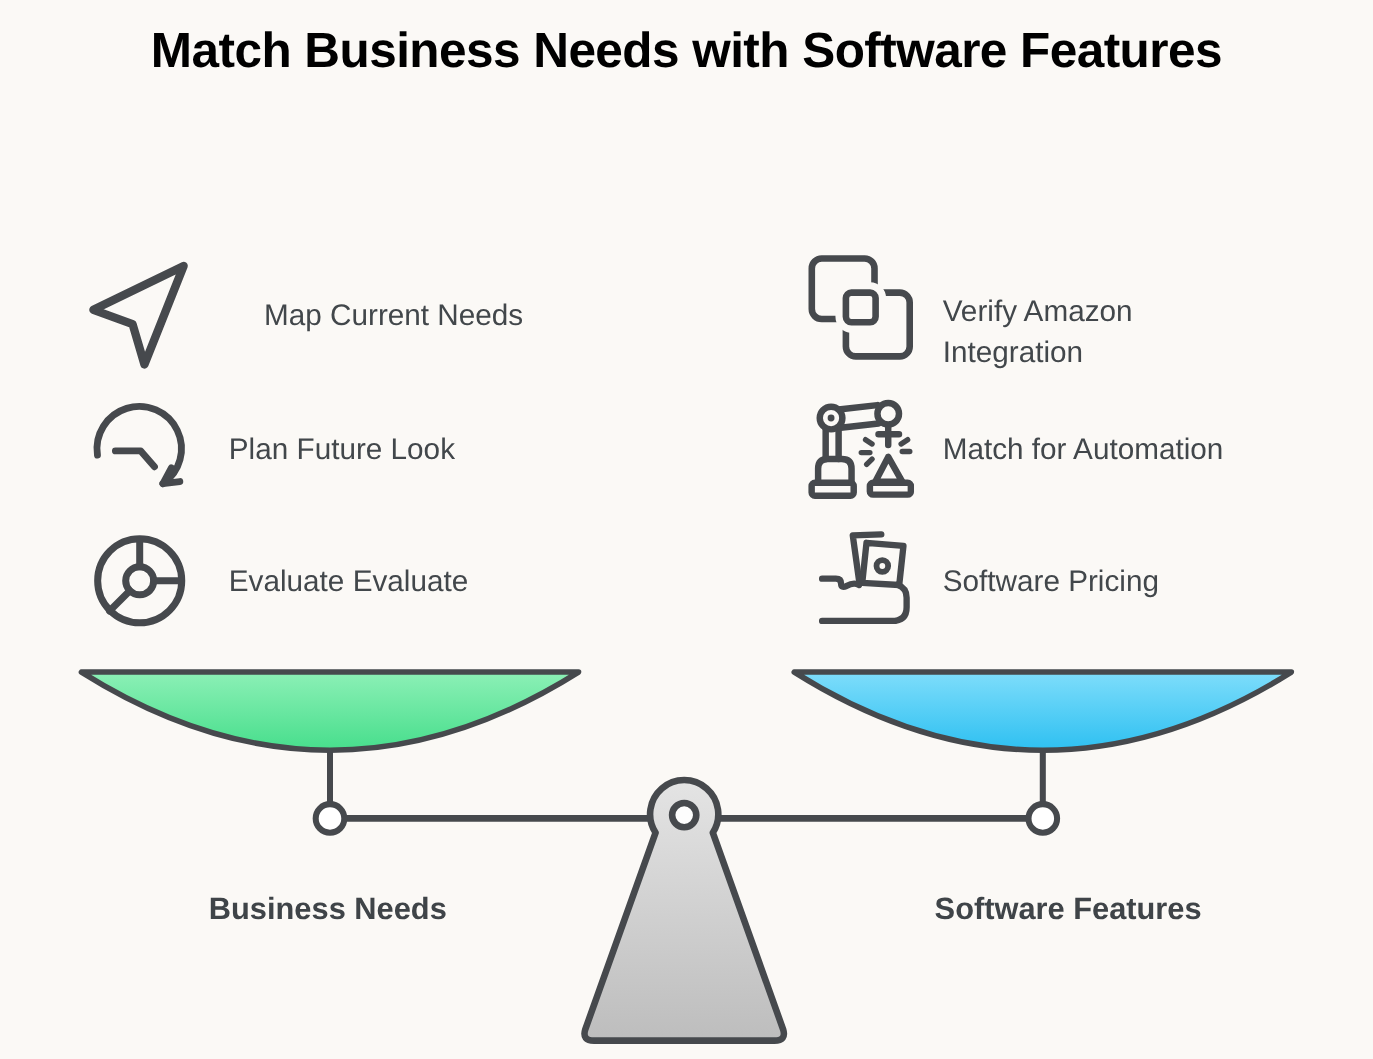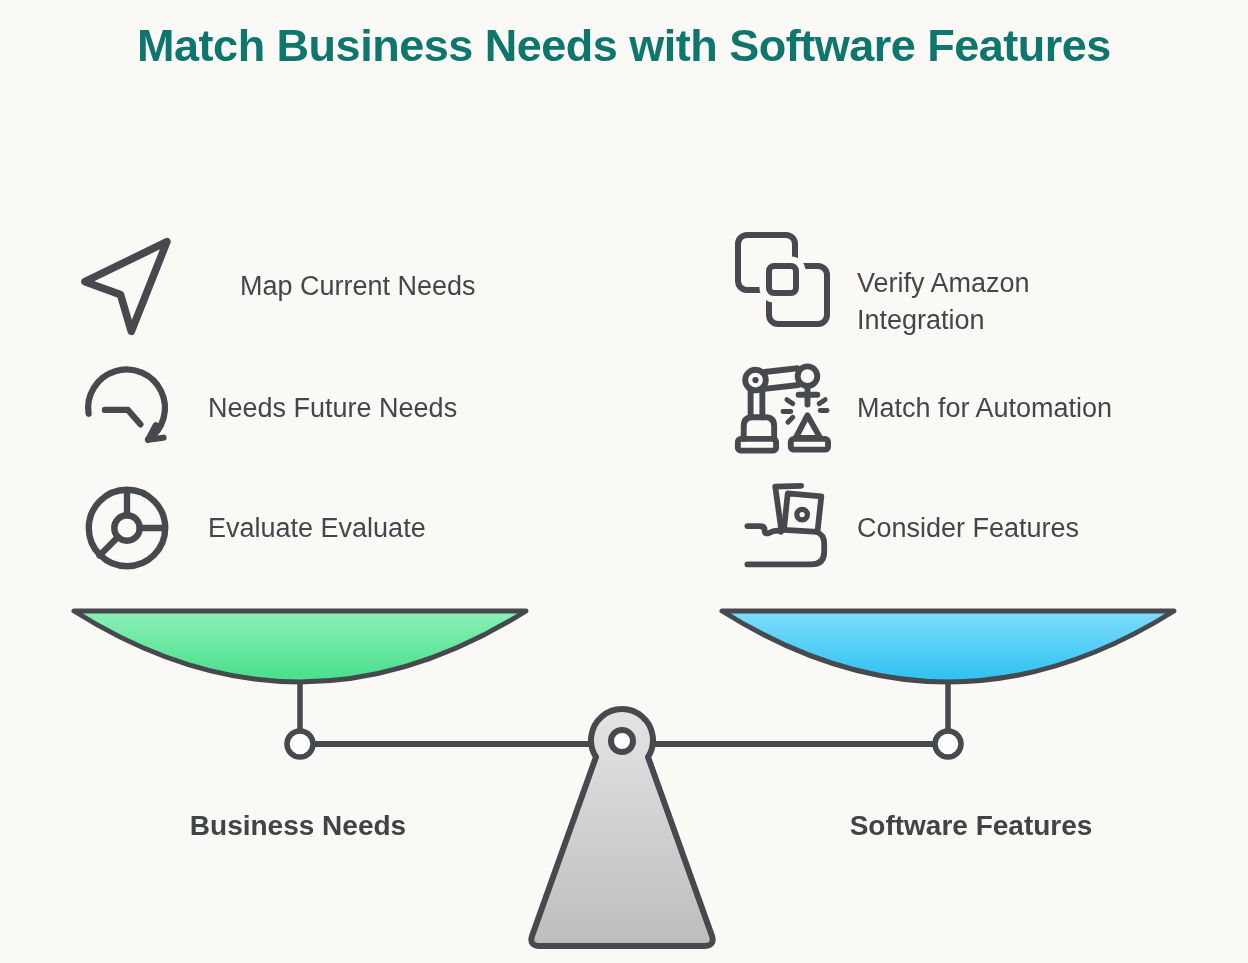--- a/index.html
+++ b/index.html
@@ -9,21 +9,21 @@
     background:#FBF9F6;
     font-family:"Liberation Sans",sans-serif;
     color:#3F4448;
     overflow:hidden;
   }
   .title{
     position:absolute;top:20px;left:0;right:0;
     text-align:center;
     font-size:45px;font-weight:bold;
     letter-spacing:-0.5px;
-    color:#0f766e;
+    color:#000000;
   }
   .feature-row{
     position:absolute;
     display:flex;align-items:center;
   }
   .icon-box{
     flex:none;
     display:flex;align-items:center;justify-content:center;
   }
   .left .icon-box{width:110px;height:112px;margin-right:26px;}
@@ -64,21 +64,21 @@
   </div>
 
   <div class="feature-row left row-l2">
     <div class="icon-box">
       <svg width="96" height="96" viewBox="0 0 100 100">
         <path class="stroke" stroke-width="6.5" d="M10,56 A40,40 0 1 1 72,83"></path>
         <path class="stroke" stroke-width="6.5" d="M72,83 L80,68 M72,83 L88,81"></path>
         <path class="stroke" stroke-width="6.5" d="M27,52 L51,52 L64,67"></path>
       </svg>
     </div>
-    <div class="feature-label">Needs Future Needs</div>
+    <div class="feature-label">Plan Future Look</div>
   </div>
 
   <div class="feature-row left row-l3">
     <div class="icon-box">
       <svg width="98" height="98" viewBox="0 0 100 100">
         <circle class="stroke" stroke-width="6.5" cx="50" cy="50" r="39"></circle>
         <circle class="stroke" stroke-width="6.5" cx="50" cy="50" r="13"></circle>
         <path class="stroke" stroke-width="6.5" d="M50,37 L50,12 M63,50 L88,50 M40.8,59.2 L22,78"></path>
       </svg>
     </div>
@@ -119,21 +119,21 @@
   <div class="feature-row right row-r3">
     <div class="icon-box">
       <svg width="96" height="100" viewBox="0 0 100 100">
         <path class="stroke" stroke-width="6" d="M71,6 L44,7 L50,50"></path>
         <path class="stroke" stroke-width="6" d="M57,14 L92,17 L88,54 L53,52 Z" fill="#FBF9F6"></path>
         <circle class="stroke" stroke-width="5.5" cx="72" cy="36" r="5.5"></circle>
         <path class="stroke" stroke-width="6" d="M15,48 H28 Q33,48 33,53 Q33,57 38,55 Q45,51 50,54"></path>
         <path class="stroke" stroke-width="6" d="M87,54 Q95,57 95,66 V75 Q95,88 81,88 L15,88"></path>
       </svg>
     </div>
-    <div class="feature-label">Consider Features</div>
+    <div class="feature-label">Software Pricing</div>
   </div>
 
   <svg class="scale-svg" width="1248" height="963" viewBox="0 0 1248 963">
     <defs>
       <linearGradient id="greenGrad" x1="0" y1="0" x2="0" y2="1">
         <stop offset="0" stop-color="#8CF0B6"></stop>
         <stop offset="1" stop-color="#47DE8C"></stop>
       </linearGradient>
       <linearGradient id="blueGrad" x1="0" y1="0" x2="0" y2="1">
         <stop offset="0" stop-color="#7EDDFB"></stop>

